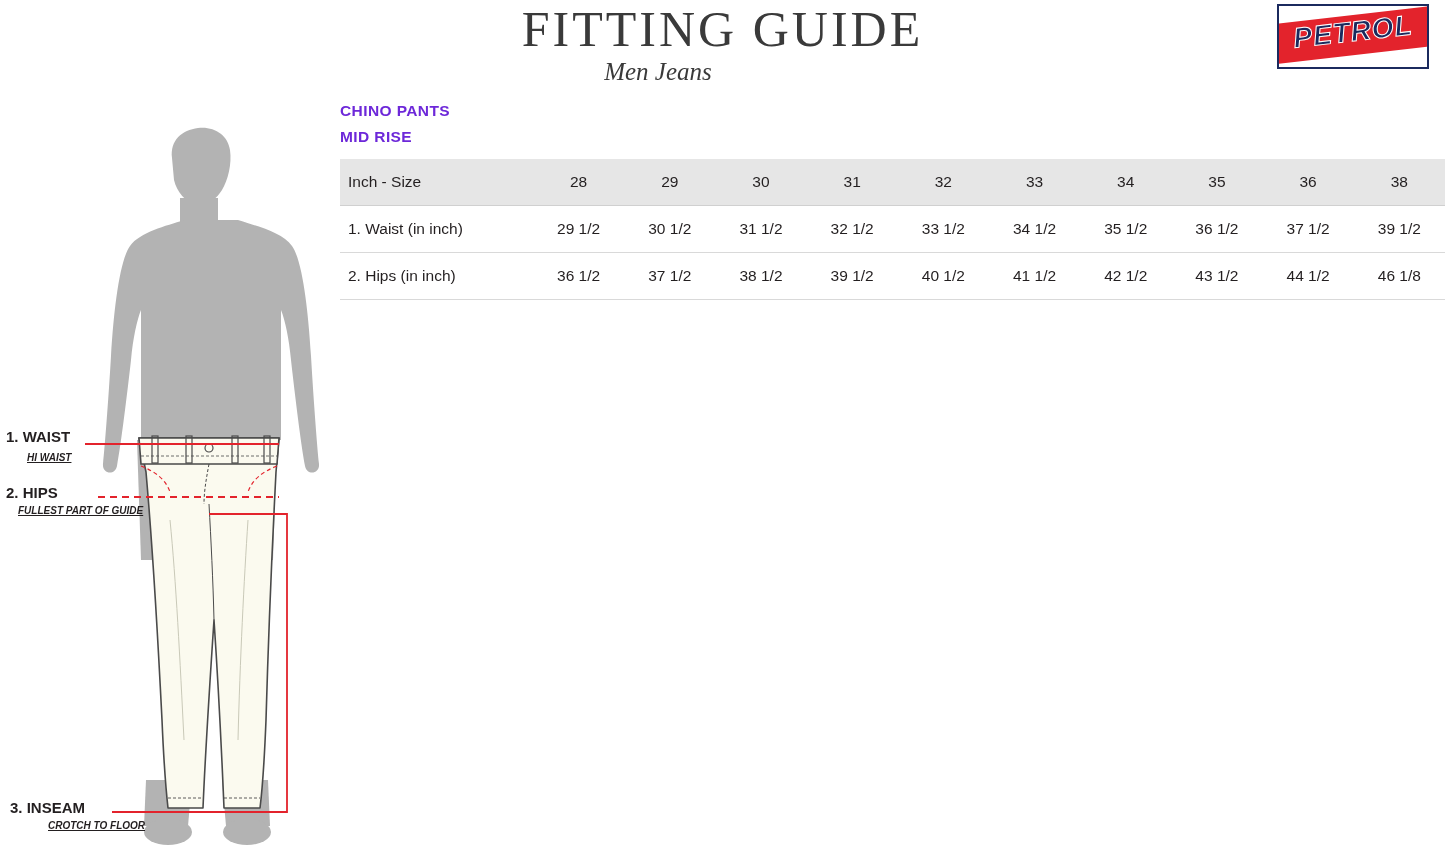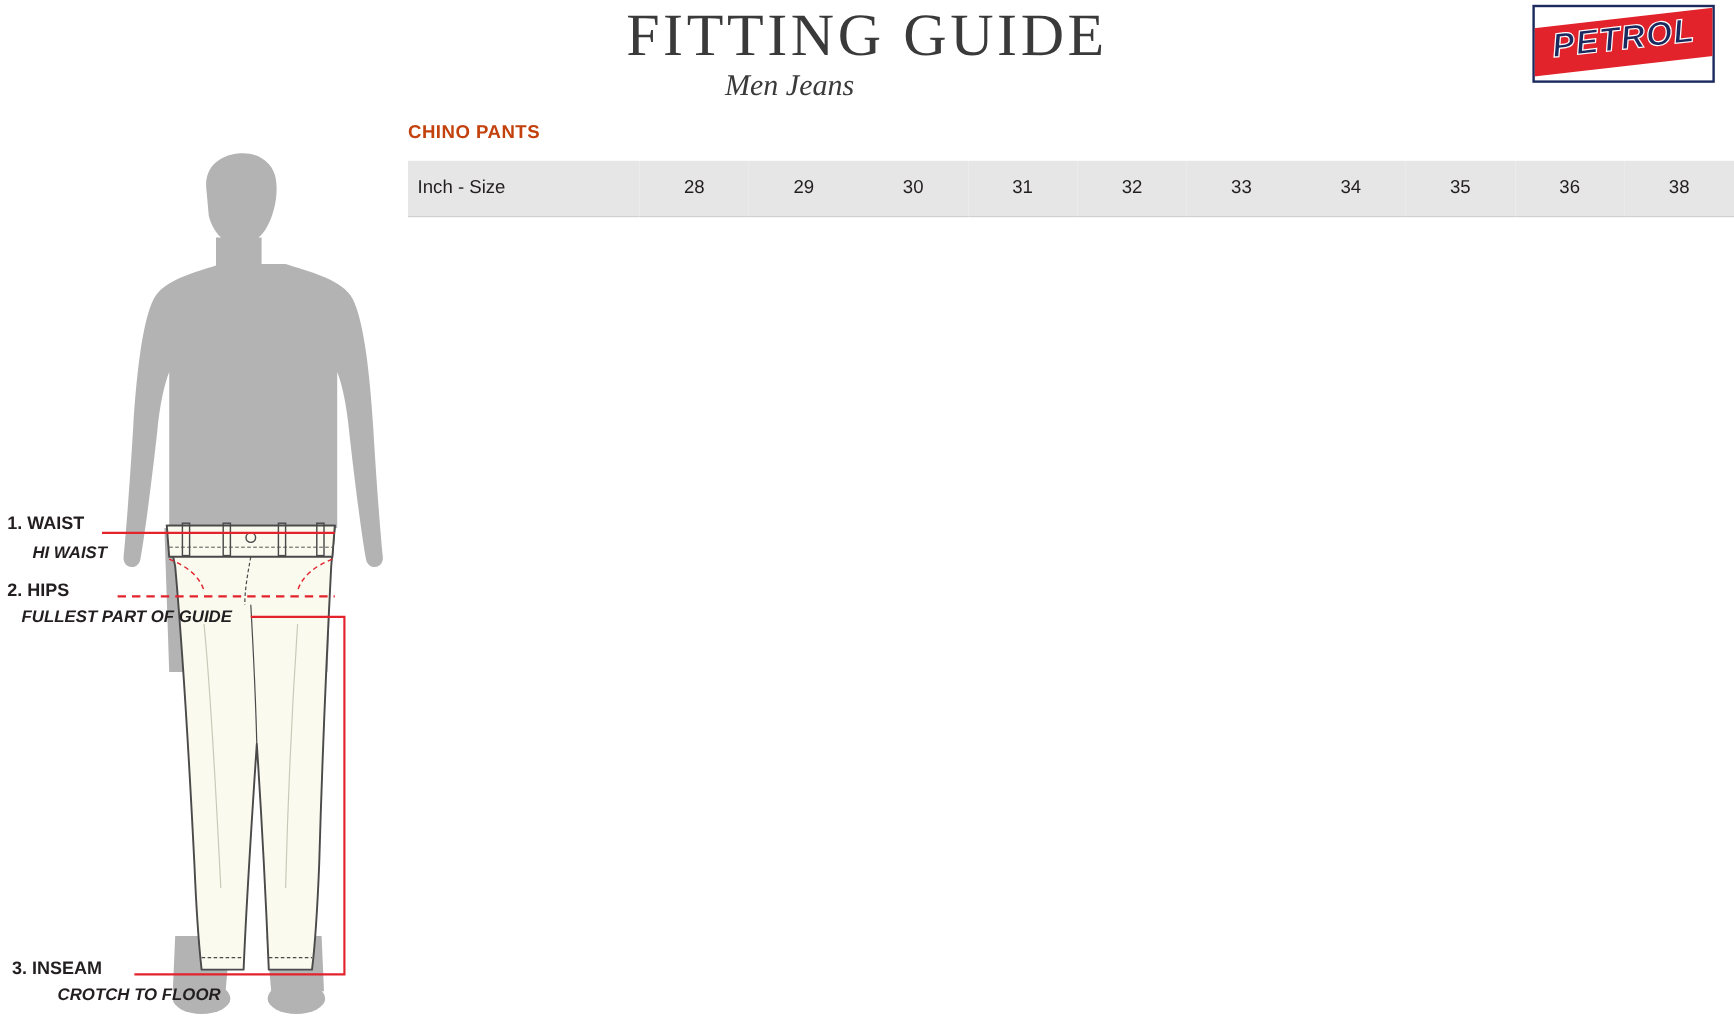--- a/index.html
+++ b/index.html
@@ -80,21 +80,21 @@
   #table-block {
     position: absolute;
     left: 340px;
     top: 98px;
     width: 1105px;
   }
   .cat-line {
     font-size: 15.5px;
     font-weight: bold;
     letter-spacing: 0.4px;
-    color: #c2410c;
+    color: #6d28d9;
     line-height: 1.65;
   }
   table {
     border-collapse: collapse;
     width: 1105px;
     margin-top: 10px;
     table-layout: fixed;
   }
   thead tr {
     background: #e6e6e6;
@@ -127,58 +127,86 @@
   }
   .measure-label {
     position: absolute;
     font-size: 15px;
     font-weight: bold;
     color: #231f20;
     white-space: nowrap;
   }
   .measure-sub {
     position: absolute;
-    font-size: 14px;
+    font-size: 10px;
     font-weight: bold;
     font-style: italic;
     color: #231f20;
     white-space: nowrap;
+    text-decoration: underline;
   }
 </style>
 </head>
 <body>
 
 <div id="title">FITTING GUIDE</div>
 <div id="subtitle">Men Jeans</div>
 
 <div id="logo">
   <div class="band"></div>
   <div class="word">PETROL</div>
 </div>
 
 <div id="table-block">
   <div class="cat-line">CHINO PANTS</div>
+  <div class="cat-line">MID RISE</div>
 
   <table>
     <thead>
       <tr>
         <th class="rowlabel">Inch - Size</th>
         <th>28</th>
         <th>29</th>
         <th>30</th>
         <th>31</th>
         <th>32</th>
         <th>33</th>
         <th>34</th>
         <th>35</th>
         <th>36</th>
         <th>38</th>
       </tr>
     </thead>
     <tbody>
+      <tr>
+        <td class="rowlabel">1. Waist (in inch)</td>
+        <td>29 1/2</td>
+        <td>30 1/2</td>
+        <td>31 1/2</td>
+        <td>32 1/2</td>
+        <td>33 1/2</td>
+        <td>34 1/2</td>
+        <td>35 1/2</td>
+        <td>36 1/2</td>
+        <td>37 1/2</td>
+        <td>39 1/2</td>
+      </tr>
+      <tr>
+        <td class="rowlabel">2. Hips (in inch)</td>
+        <td>36 1/2</td>
+        <td>37 1/2</td>
+        <td>38 1/2</td>
+        <td>39 1/2</td>
+        <td>40 1/2</td>
+        <td>41 1/2</td>
+        <td>42 1/2</td>
+        <td>43 1/2</td>
+        <td>44 1/2</td>
+        <td>46 1/8</td>
+      </tr>
     </tbody>
   </table>
 </div>
 
 <div id="illustration">
 
   <svg width="340" height="727" viewBox="0 0 340 727">
 
     <g fill="#b3b3b3">
 

